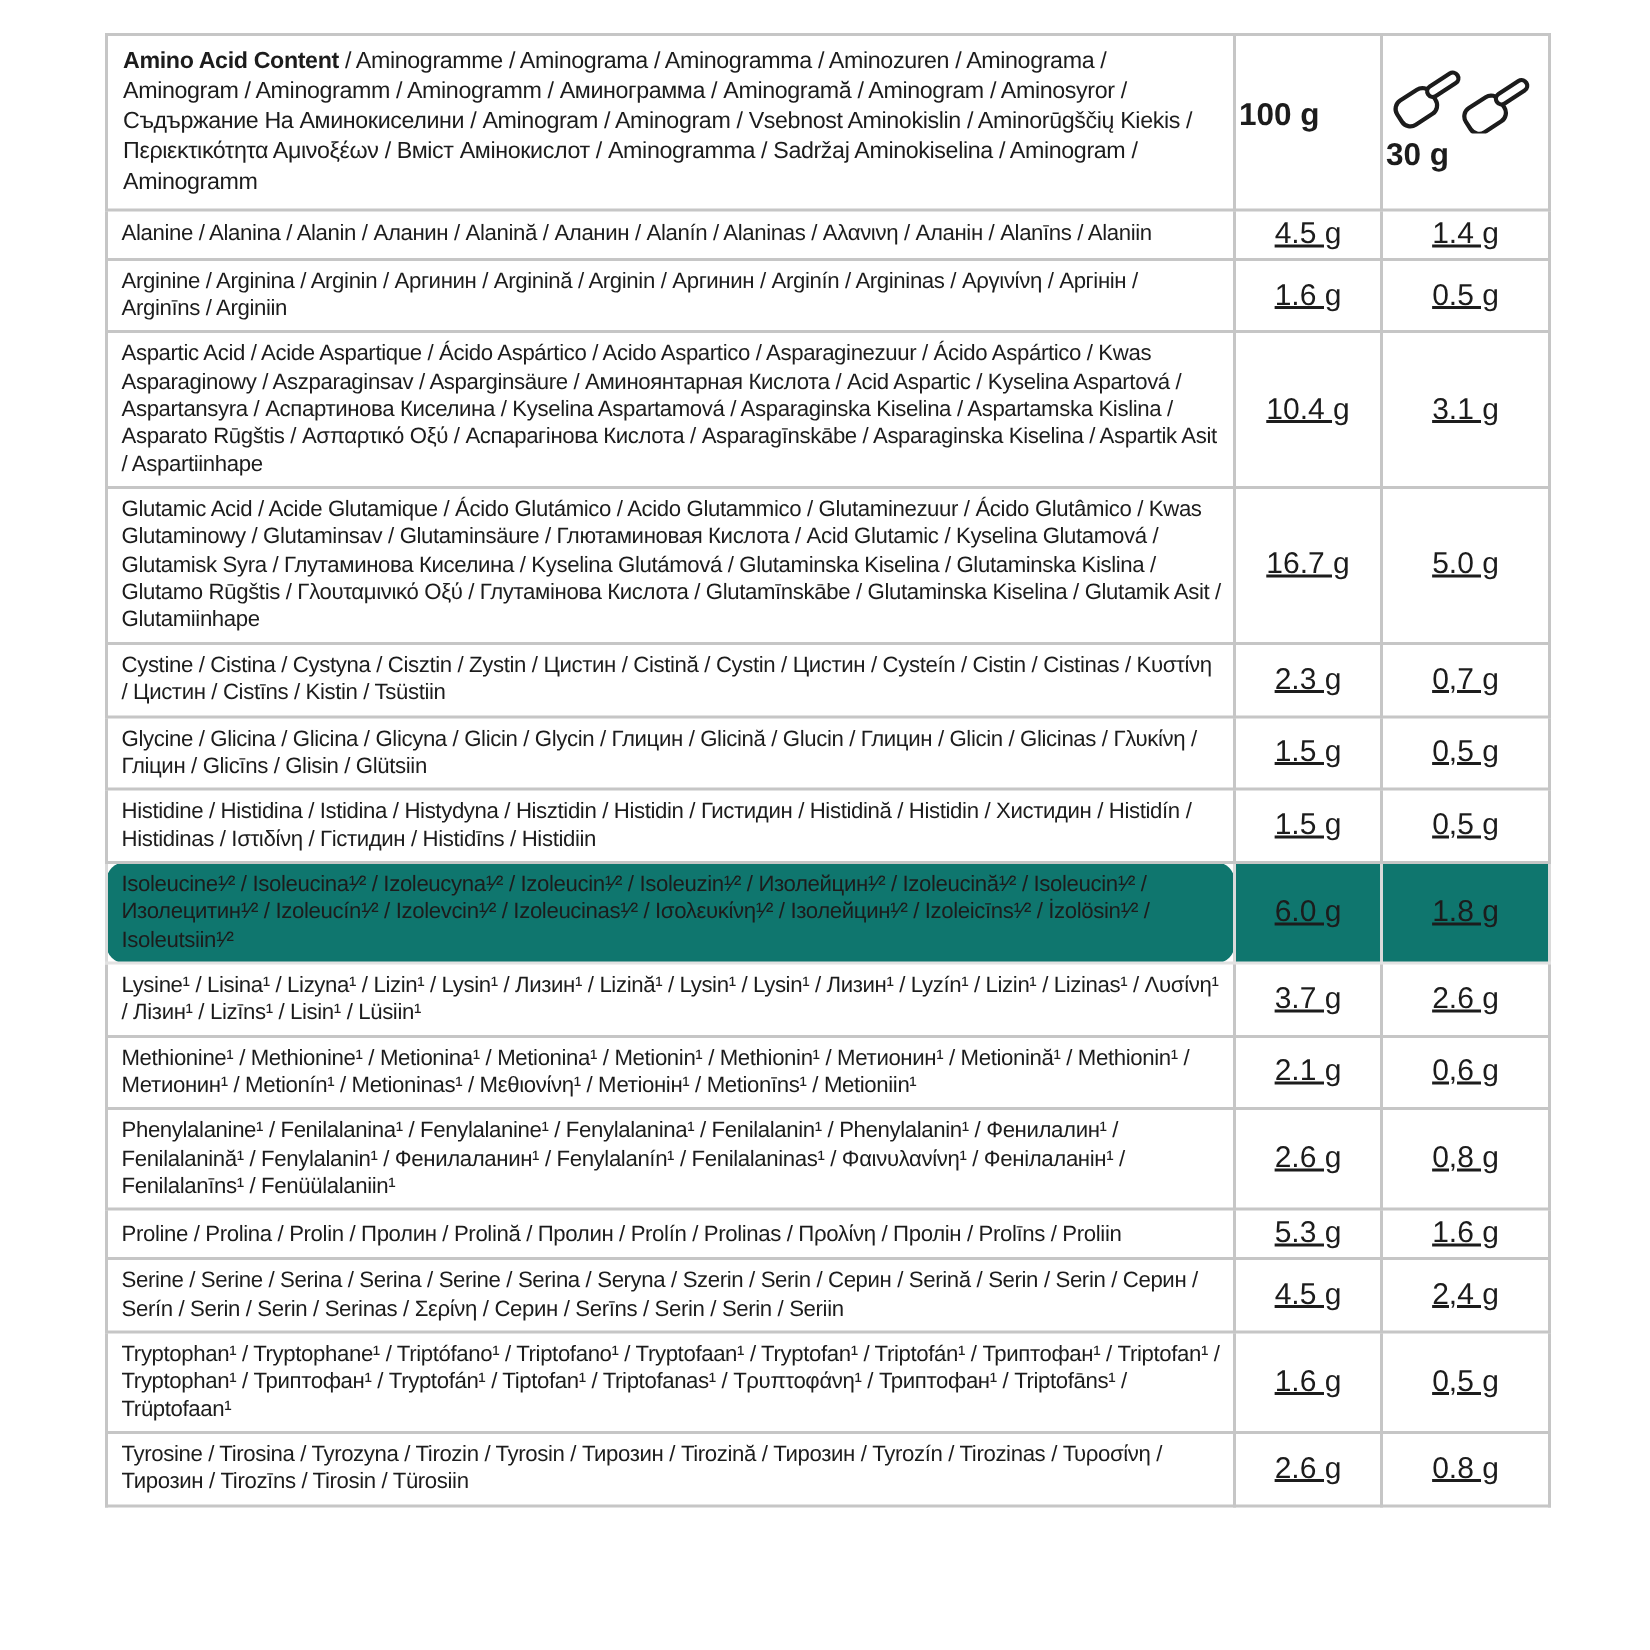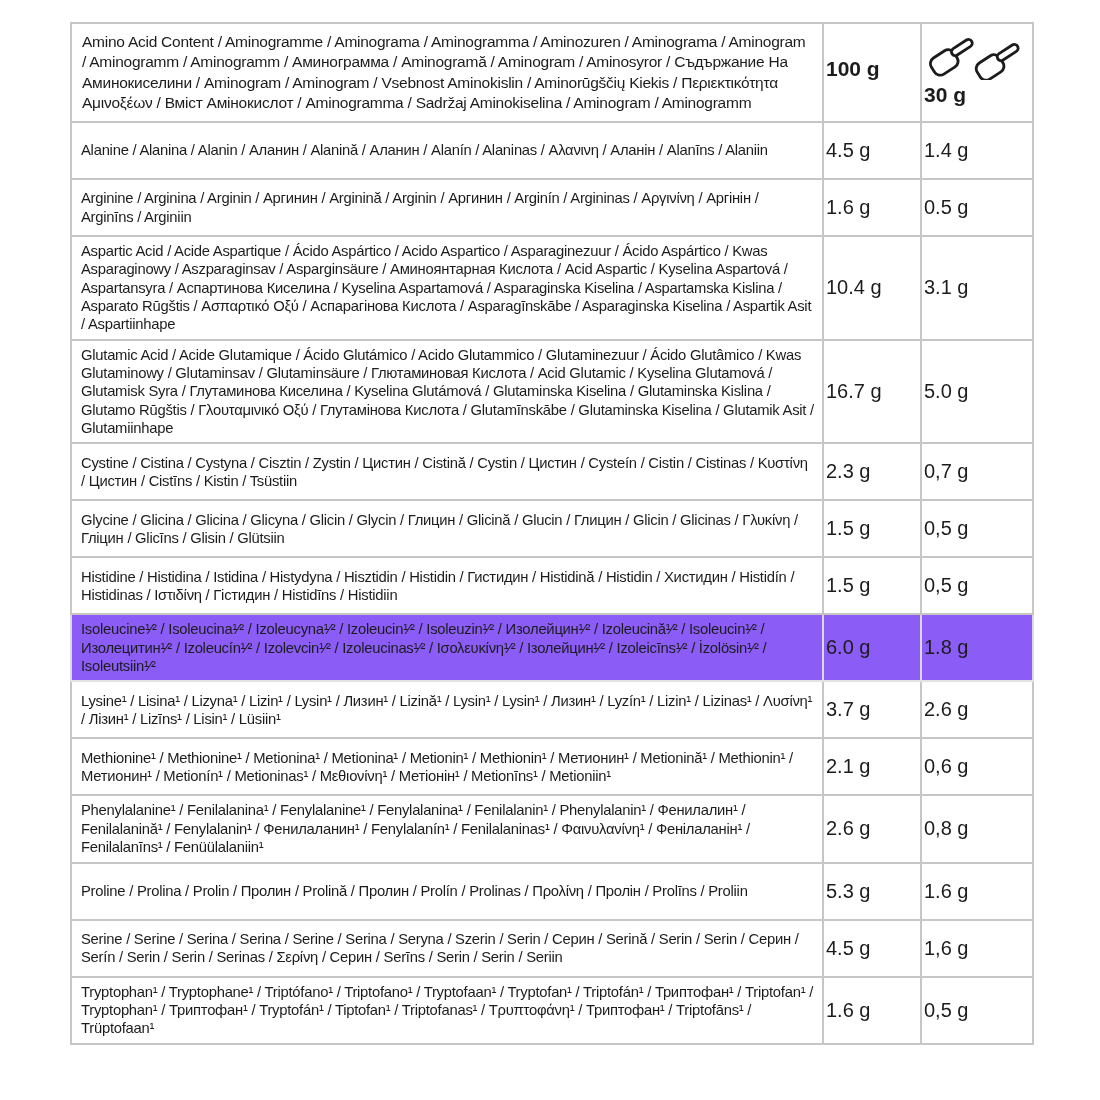--- a/index.html
+++ b/index.html
@@ -31,48 +31,50 @@
   
   th.title-cell {
     text-align: left;
     font-weight: normal;
     font-size: 15.5px;
     line-height: 1.3;
     letter-spacing: -0.25px;
     padding: 7px 10px 7px 10px;
     vertical-align: middle;
   }
-  th.title-cell .b { font-weight: normal; text-align: center; }
+  th.title-cell .b { font-weight: bold; text-align: center; }
   th.colhead {
     text-align: left;
     vertical-align: bottom;
     font-size: 21px;
     font-weight: bold;
     padding: 6px 2px 14px 2px;
   }
   .scoops {
     display: flex;
     justify-content: center;
     margin-bottom: 3px;
   }
   
   td.names {
     text-align: left;
     font-size: 14.8px;
     line-height: 1.24;
     letter-spacing: -0.25px;
     padding: 5px 8px 5px 9px;
+    border-radius: 12px;
   }
   td.val {
-    text-align: left;
+    text-align: center;
     font-size: 20px;
-    padding: 16px 2px;
+    padding: 4px 2px;
     white-space: nowrap;
+    text-decoration: underline;
   }
-  tr.highlight td { background: #8b5cf6; }
+  tr.highlight td { background: #0f766e; }
   tr.highlight td {
     border-top-color: #e2e2e2;
     border-bottom-color: #e2e2e2;
     border-left-color: #dadada;
     border-right-color: #dadada;
   }
 </style>
 </head>
 <body>
 
@@ -167,23 +169,28 @@
         <td class="val">0,8 g</td>
       </tr>
       <tr>
         <td class="names">Proline / Prolina / Prolin / Пролин / Prolină / Пролин / Prolín / Prolinas / Προλίνη / Пролін / Prolīns / Proliin</td>
         <td class="val">5.3 g</td>
         <td class="val">1.6 g</td>
       </tr>
       <tr>
         <td class="names">Serine / Serine / Serina / Serina / Serine / Serina / Seryna / Szerin / Serin / Серин / Serină / Serin / Serin / Серин / Serín / Serin / Serin / Serinas / Σερίνη / Серин / Serīns / Serin / Serin / Seriin</td>
         <td class="val">4.5 g</td>
-        <td class="val">1,6 g</td>
+        <td class="val">2,4 g</td>
       </tr>
       <tr>
         <td class="names">Tryptophan¹ / Tryptophane¹ / Triptófano¹ / Triptofano¹ / Tryptofaan¹ / Tryptofan¹ / Triptofán¹ / Триптофан¹ / Triptofan¹ / Tryptophan¹ / Триптофан¹ / Tryptofán¹ / Tiptofan¹ / Triptofanas¹ / Τρυπτοφάνη¹ / Триптофан¹ / Triptofāns¹ / Trüptofaan¹</td>
         <td class="val">1.6 g</td>
         <td class="val">0,5 g</td>
+      </tr>
+      <tr>
+        <td class="names">Tyrosine / Tirosina / Tyrozyna / Tirozin / Tyrosin / Тирозин / Tirozină / Тирозин / Tyrozín / Tirozinas / Τυροσίνη / Тирозин / Tirozīns / Tirosin / Türosiin</td>
+        <td class="val">2.6 g</td>
+        <td class="val">0.8 g</td>
       </tr>
 
     </tbody>
   </table>
 </div>
 
 </body></html>

